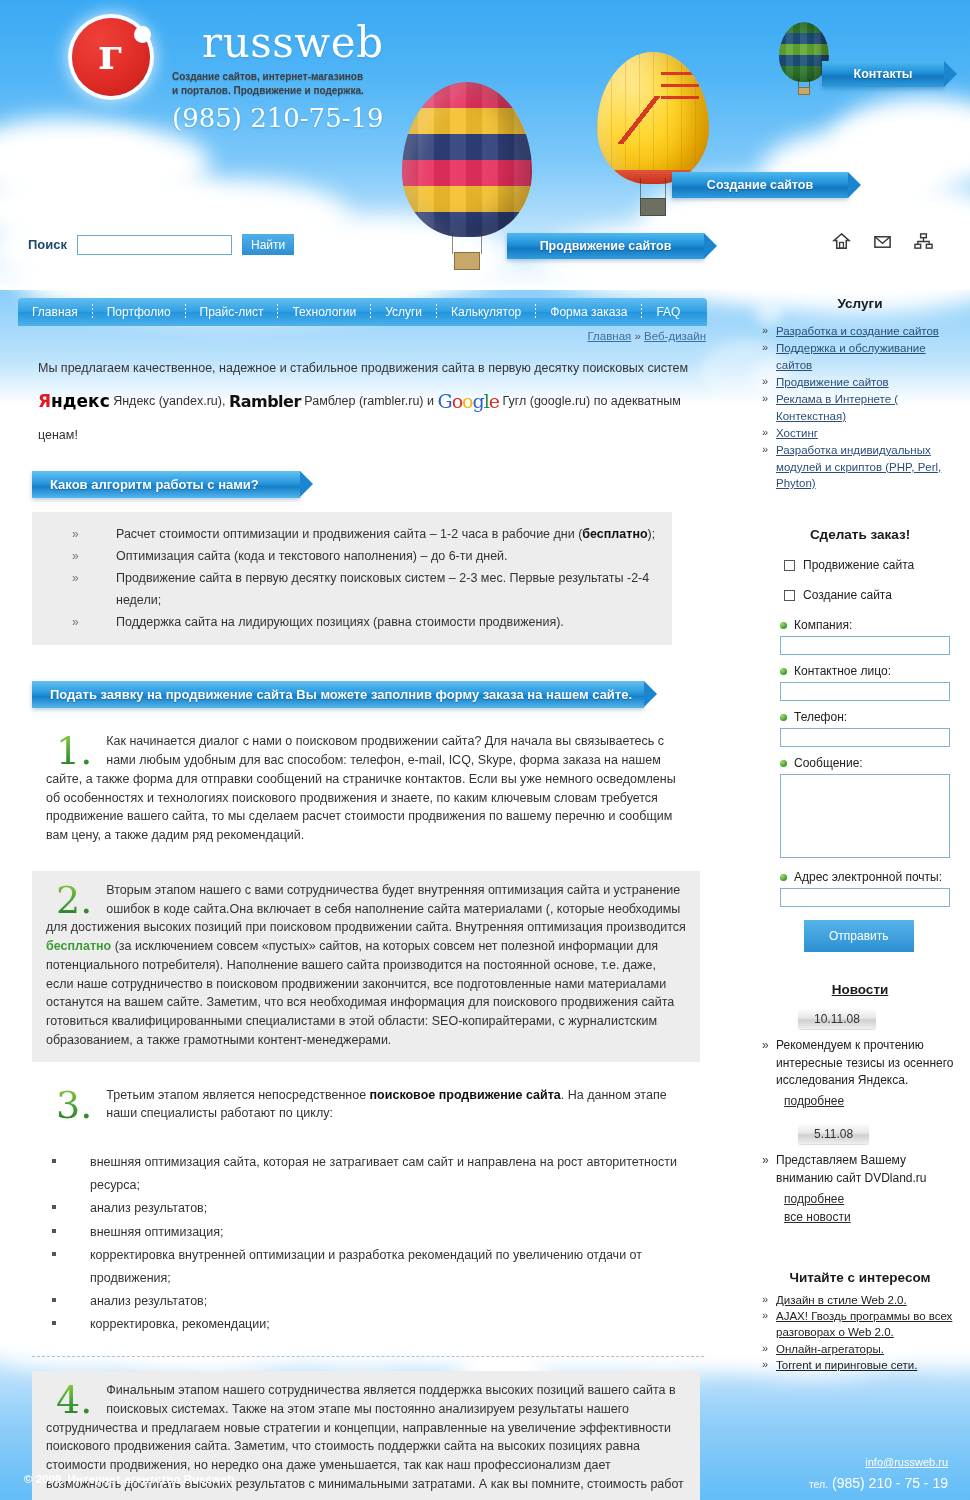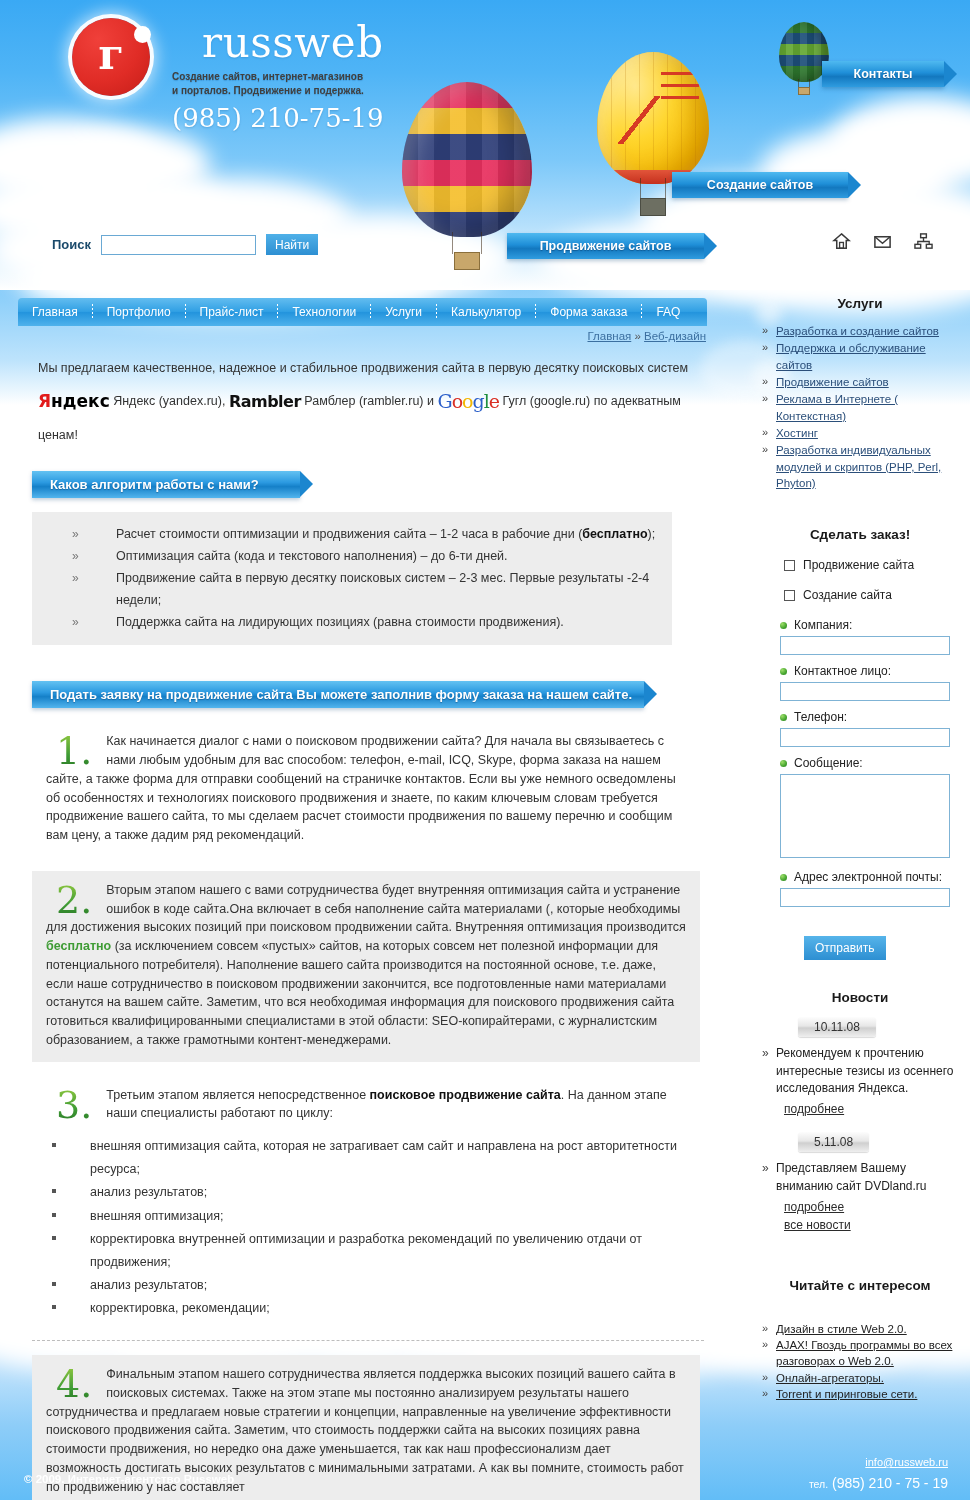--- a/index.html
+++ b/index.html
@@ -100,21 +100,21 @@
   }
   .ribbon::after {
     content:""; position:absolute; right:-13px; top:0;
     border-top:13px solid transparent; border-bottom:13px solid transparent;
     border-left:13px solid #1b86cf;
   }
   #ribbon-contacts { left:822px; top:61px; width:122px; }
   #ribbon-creation { left:672px; top:172px; width:176px; }
   #ribbon-promotion { left:507px; top:233px; width:197px; }
 
-  .search-row { position:absolute; left:28px; top:234px; display:flex; align-items:center; gap:10px; z-index:6;margin-left:24px; }
+  .search-row { position:absolute; left:28px; top:234px; display:flex; align-items:center; gap:10px; z-index:6; }
   .search-row .lbl { color:#1b4a6b; font-weight:bold; font-size:13px; }
   .search-input {
     width:155px; height:20px; border:1px solid #6aa9d4; background:#fff;
     font-family:"Liberation Sans",sans-serif; font-size:12px; padding:0 4px; outline:none;
   }
   .search-btn {
     height:21px; padding:0 9px; border:none; color:#fff; font-size:12px; cursor:pointer;
     background: linear-gradient(180deg,#4fb0e8 0%,#2d8fd2 100%);
     font-family:"Liberation Sans",sans-serif;
   }
@@ -186,21 +186,21 @@
     background: linear-gradient(180deg,#8dc63f 0%, #3f9c35 60%, #2b7a27 100%);
     -webkit-background-clip:text; background-clip:text; color:transparent;
     margin:2px 14px 0 10px;
   }
   .step p { margin:0 0 0 0; }
   .step .green { color:#3f9c35; font-weight:bold; }
   .step b { color:#111; }
 
   .dash-sep { border-top:1px dashed #bdbdbd; margin:20px 14px 0 14px; }
 
-  .sublist { margin:0 0 0 14px; padding:0; list-style:none; }
+  .sublist { margin:16px 0 0 14px; padding:0; list-style:none; }
   .sublist li { position:relative; padding-left:58px; font-size:12.5px; line-height:1.85; color:#333; }
   .sublist li::before {
     content:""; position:absolute; left:20px; top:8px; width:4px; height:4px; background:#555;
   }
 
   
   .sidebar { position:absolute; left:762px; top:296px; width:196px; z-index:6; }
   .side-title { text-align:center; font-weight:bold; font-size:13.5px; color:#1a1a1a; margin-bottom:12px; }
   .side-links { list-style:none; margin:0; padding:0; }
   .side-links li { position:relative; padding-left:14px; font-size:11.5px; line-height:1.42; margin-bottom:1px; }
@@ -223,21 +223,21 @@
   }
   .field input[type=text] {
     width:170px; height:19px; border:1px solid #7fb3d5; background:#fff; outline:none;
     font-family:"Liberation Sans",sans-serif; font-size:12px; padding:0 4px;
   }
   .field textarea {
     width:170px; height:84px; border:1px solid #7fb3d5; background:#fff; outline:none; resize:none;
     font-family:"Liberation Sans",sans-serif; font-size:12px; padding:3px 4px;
   }
   .send-btn {
-    margin:20px 0 0 42px; height:24px; padding:0 11px; border:none; color:#fff; cursor:pointer;
+    margin:4px 0 0 42px; height:32px; padding:0 25px; border:none; color:#fff; cursor:pointer;
     font-size:12px; font-family:"Liberation Sans",sans-serif;
     background: linear-gradient(180deg,#56b4ea 0%,#2d8fd2 100%);
   }
 
   .news-date {
     display:inline-block; margin:0 0 8px 36px; padding:3px 16px; font-size:12px; color:#333;
     background: linear-gradient(180deg,#fdfdfd 0%, #e7e7e7 45%, #cfcfcf 55%, #efefef 100%);
     border-radius:3px; box-shadow:0 1px 1px rgba(0,0,0,.15);
   }
   .news-item { position:relative; padding-left:14px; font-size:12px; line-height:1.45; color:#222; margin-bottom:5px; }
@@ -530,39 +530,39 @@
       <div class="flabel">
           <span class="bullet"></span>
           <span>Адрес электронной почты:</span>
         </div>
       <input type="text" style="">
     </div>
     <button class="send-btn">Отправить</button>
   </div>
 
   <div class="block" style="margin-top:30px;">
-    <div class="side-title" style="">Новости</div>
+    <div class="side-title" style="text-decoration:underline;">Новости</div>
 
     <div>
       <div class="news-date">10.11.08</div>
       <div class="news-item">Рекомендуем к прочтению интересные тезисы из осеннего исследования Яндекса.</div>
       <div class="news-more"><a>подробнее</a></div>
     </div>
 
     <div>
       <div class="news-date">5.11.08</div>
       <div class="news-item">Представляем Вашему вниманию сайт DVDland.ru</div>
       <div class="news-more" style="margin-bottom:4px;"><a>подробнее</a></div>
     </div>
 
     <div class="all-news"><a>все новости</a></div>
   </div>
 
   <div class="block" style="margin-top:46px;">
-    <div class="side-title" style="margin-bottom:28px;">Читайте с интересом</div>
+    <div class="side-title" style="margin-bottom:7px;">Читайте с интересом</div>
     <ul class="interest-links">
       <li><a>Дизайн в стиле Web 2.0.</a></li>
       <li><a>AJAX! Гвоздь программы во всех разговорах о Web 2.0.</a></li>
       <li><a>Онлайн-агрегаторы.</a></li>
       <li><a>Torrent и пиринговые сети.</a></li>
     </ul>
   </div>
 </aside>
 
 <footer class="footer">

